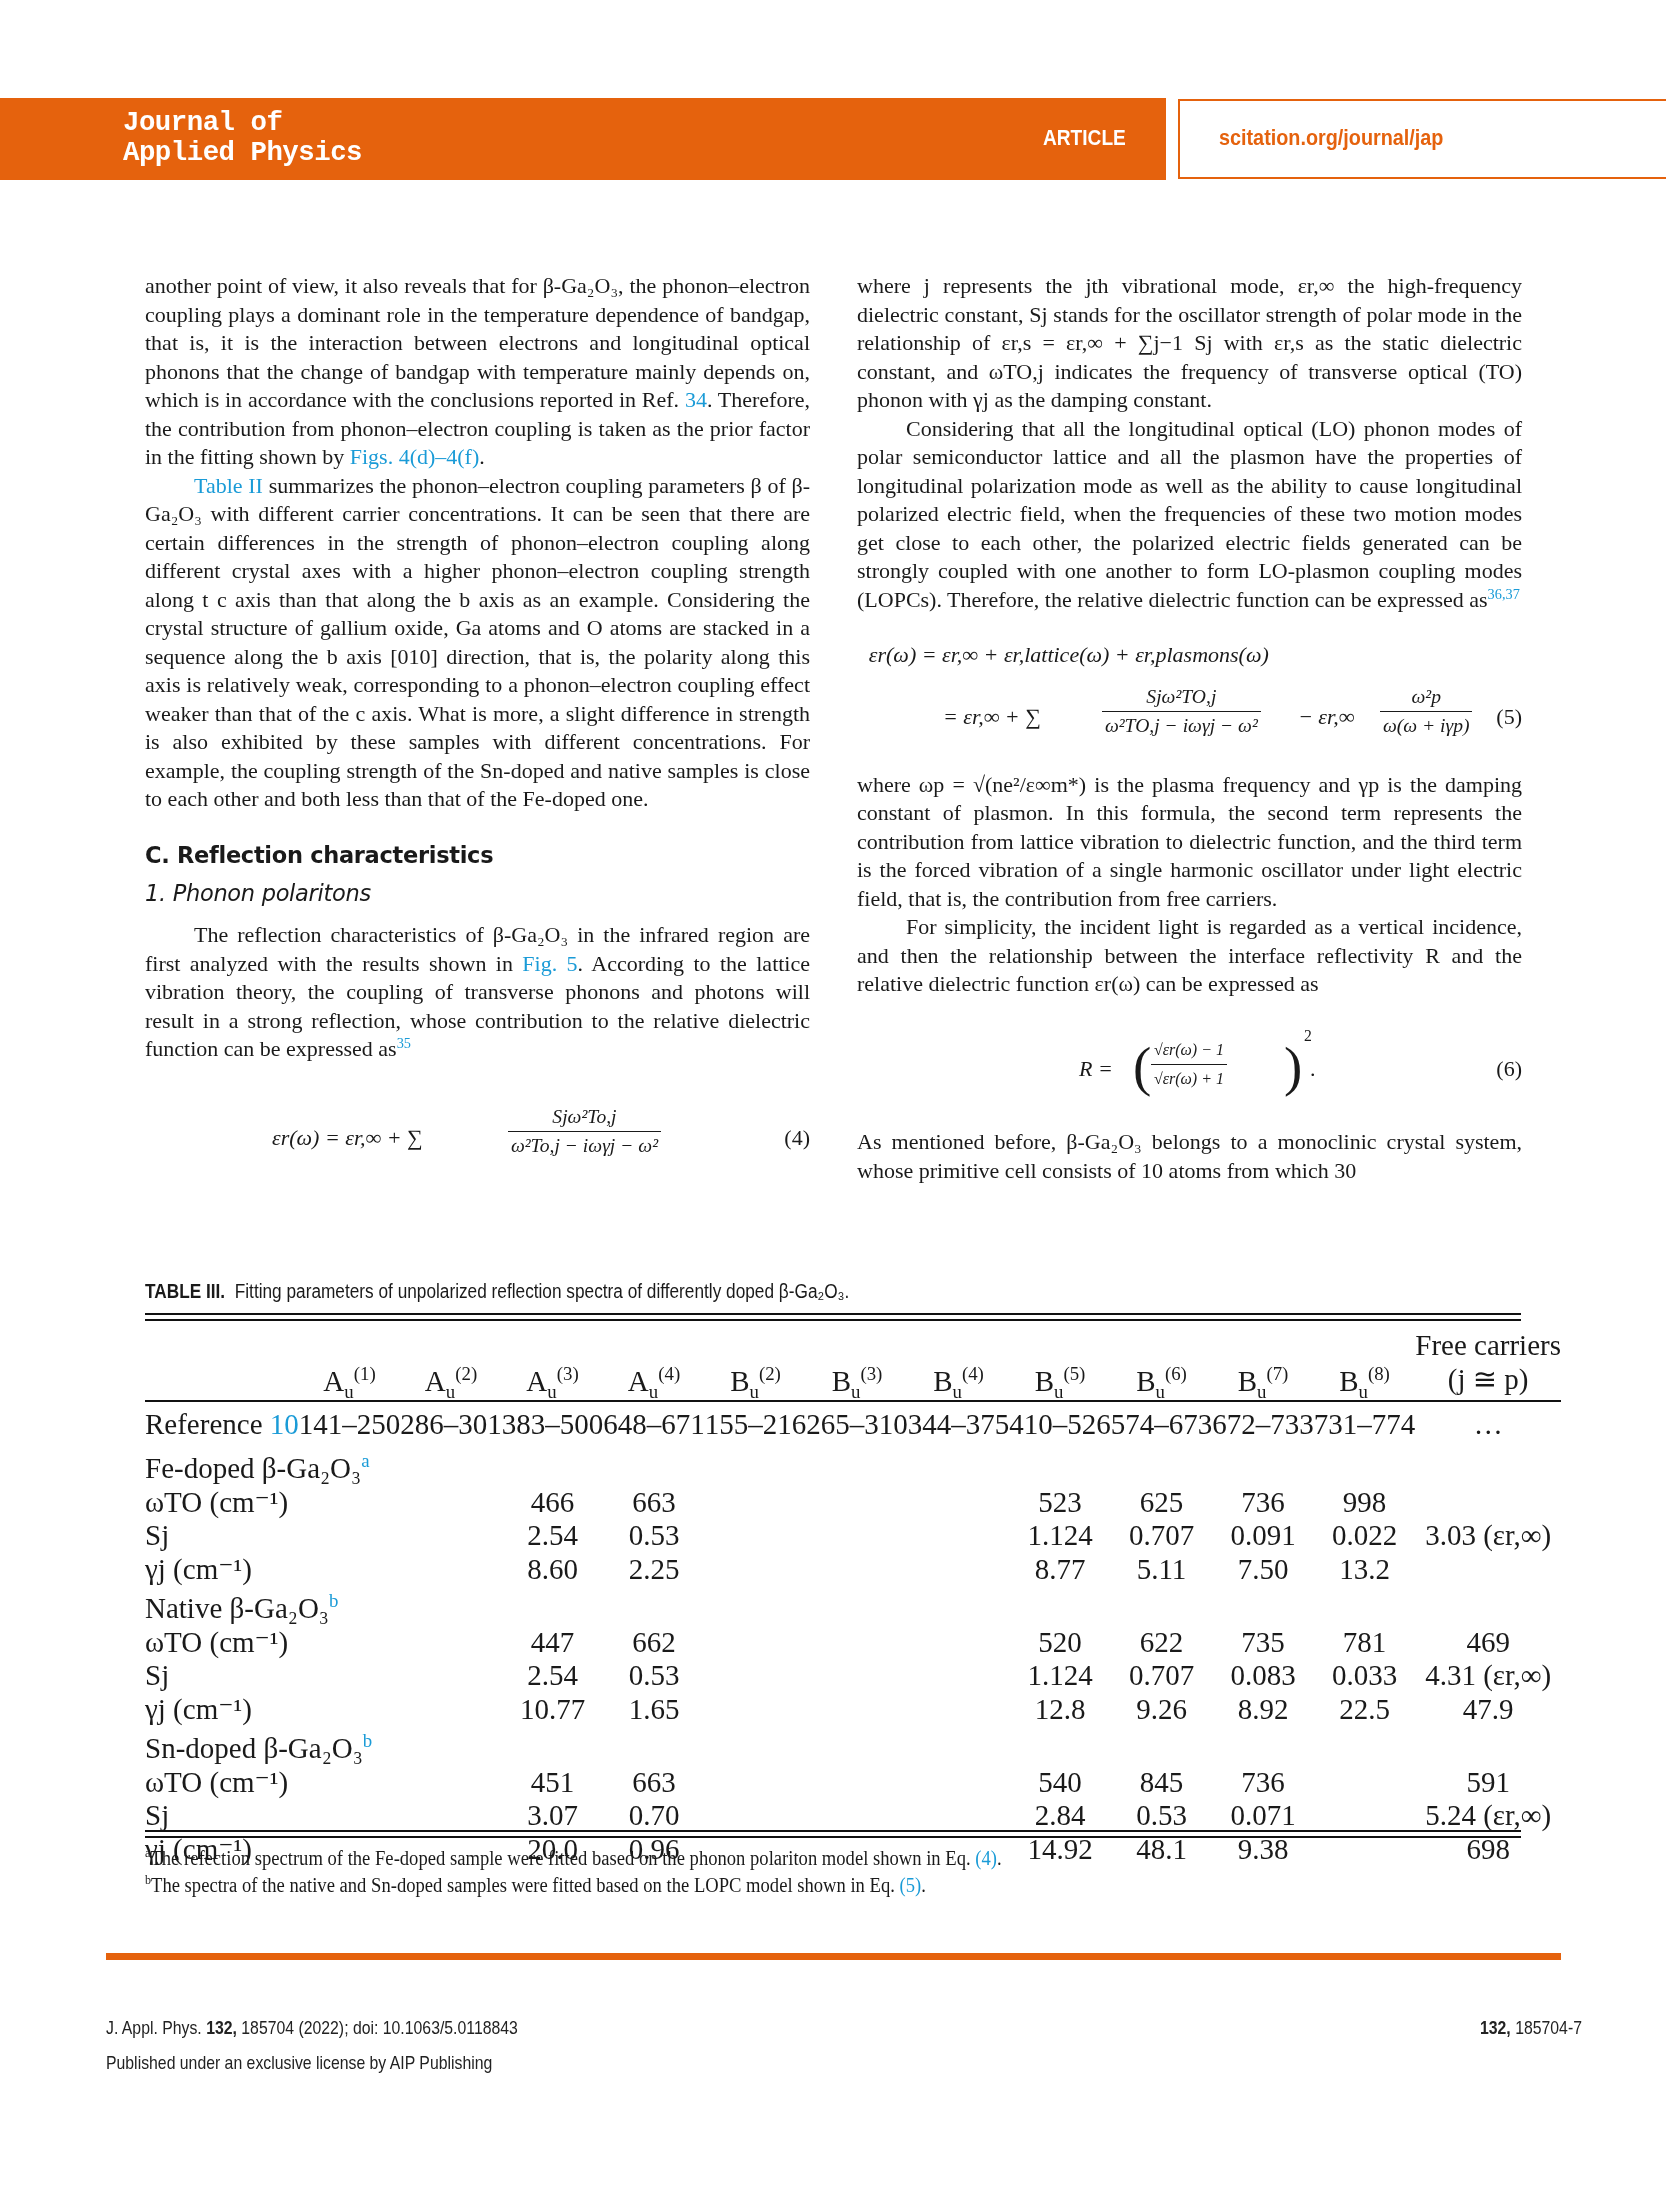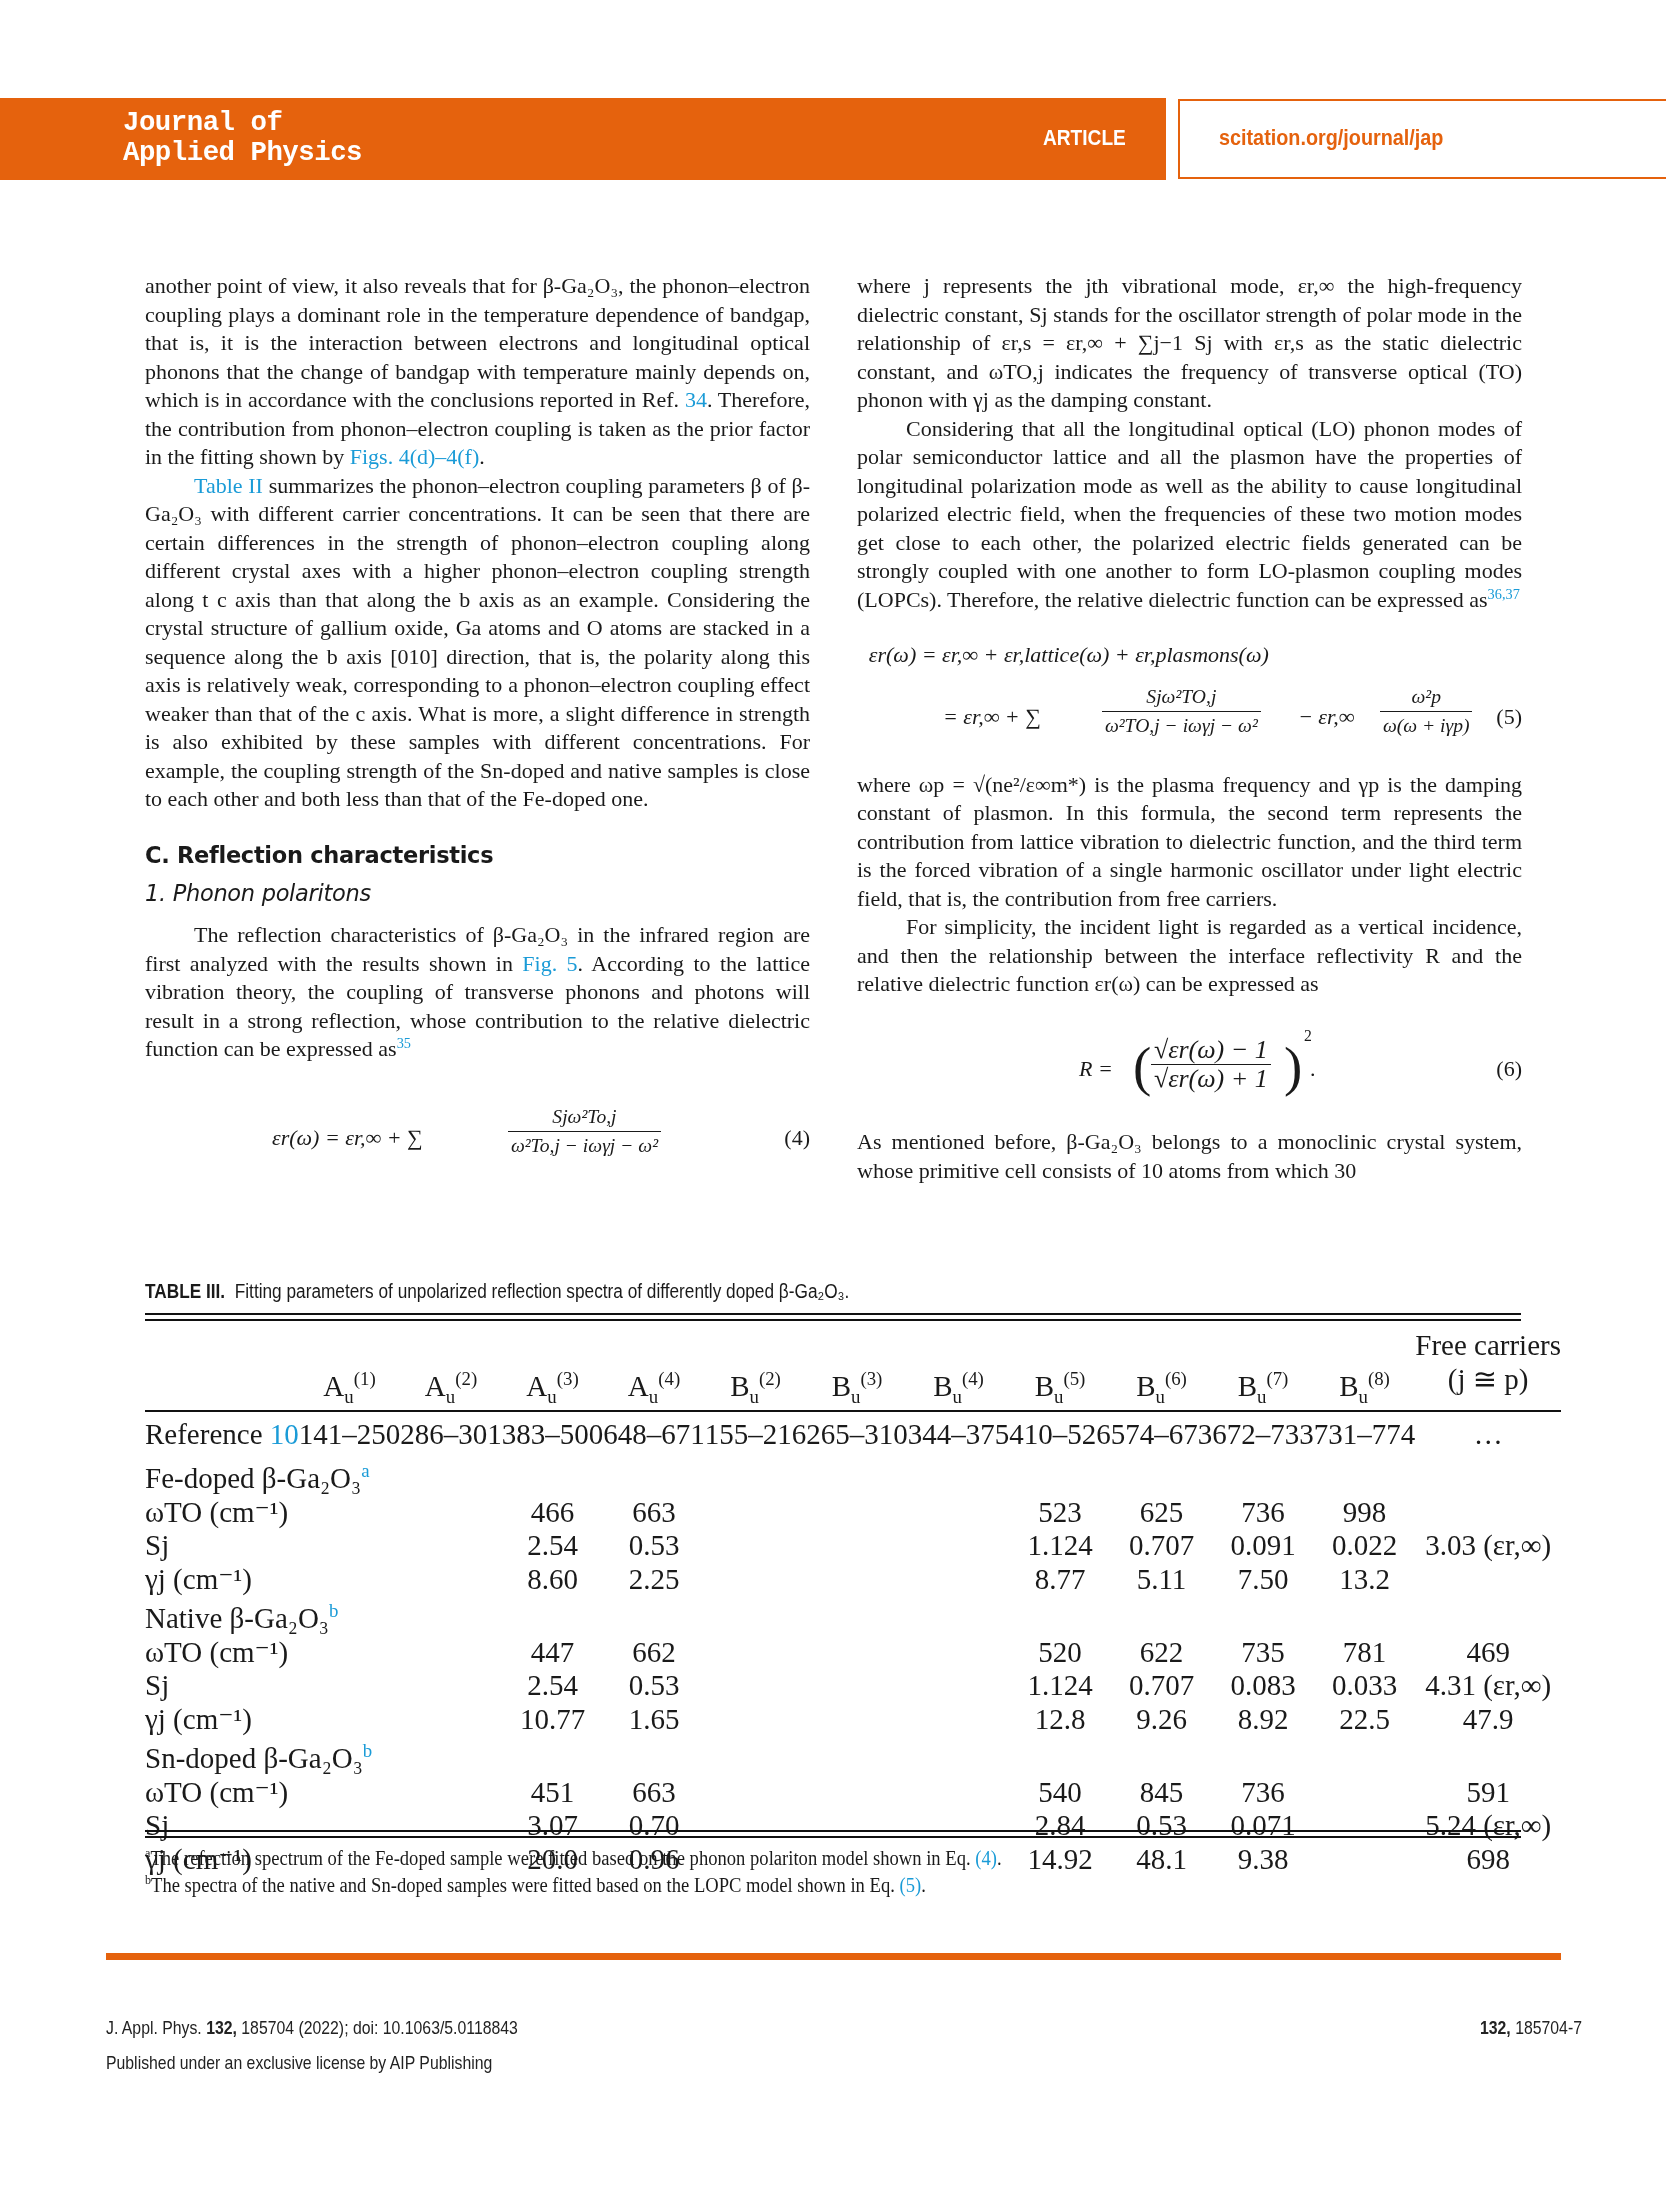--- a/index.html
+++ b/index.html
@@ -74,21 +74,21 @@
       <span class="num">ω²p</span>
       <span>ω(ω + iγp)</span>
     </span>
     <span class="eqnum" style="top:69px;">(5)</span>
   </div>
   <p>where ωp = √(ne²/ε∞m*) is the plasma frequency and γp is the damping constant of plasmon. In this formula, the second term represents the contribution from lattice vibration to dielectric function, and the third term is the forced vibration of a single harmonic oscillator under light electric field, that is, the contribution from free carriers.</p>
   <p class="ind">For simplicity, the incident light is regarded as a vertical incidence, and then the relationship between the interface reflectivity R and the relative dielectric function εr(ω) can be expressed as</p>
   <div class="eq" style="height:108px;margin-top:21.6px;">
     <span style="position:absolute;left:222px;top:35px;font-style:italic;">R =</span>
     <span style="position:absolute;left:276px;top:11.8px;font-size:55px;line-height:69px;">(</span>
-    <span class="frac" style="position:absolute;left:294px;top:15.7px;font-style:italic;font-size:26px;">
+    <span class="frac" style="position:absolute;left:294px;top:15.7px;font-style:italic;font-size:16px;">
       <span class="num">√εr(ω) − 1</span>
       <span>√εr(ω) + 1</span>
     </span>
     <span style="position:absolute;left:427px;top:11.8px;font-size:55px;line-height:69px;">)</span>
     <span style="position:absolute;left:447px;top:2px;font-size:15.7px;">2</span>
     <span style="position:absolute;left:453px;top:35px;">.</span>
     <span class="eqnum" style="top:35px;">(6)</span>
   </div>
   <p>As mentioned before, β-Ga₂O₃ belongs to a monoclinic crystal system, whose primitive cell consists of 10 atoms from which 30</p>
 </div>
@@ -120,21 +120,21 @@
     <td>A<sub>u</sub><sup>(2)</sup></td>
     <td>A<sub>u</sub><sup>(3)</sup></td>
     <td>A<sub>u</sub><sup>(4)</sup></td>
     <td>B<sub>u</sub><sup>(2)</sup></td>
     <td>B<sub>u</sub><sup>(3)</sup></td>
     <td>B<sub>u</sub><sup>(4)</sup></td>
     <td>B<sub>u</sub><sup>(5)</sup></td>
     <td>B<sub>u</sub><sup>(6)</sup></td>
     <td>B<sub>u</sub><sup>(7)</sup></td>
     <td>B<sub>u</sub><sup>(8)</sup></td>
-    <td style="padding-bottom:14px;text-align:center;">(j ≅ p)</td>
+    <td style="padding-bottom:4px;text-align:center;">(j ≅ p)</td>
   </tr>
   <tr style="height:45px;margin-top:19px;">
     <td class="lbl"><span>Reference</span> <span class="lnk">10</span></td>
     <td>141–250</td>
         <td>286–301</td>
         <td>383–500</td>
         <td>648–671</td>
     <td>155–216</td>
         <td>265–310</td>
         <td>344–375</td>

